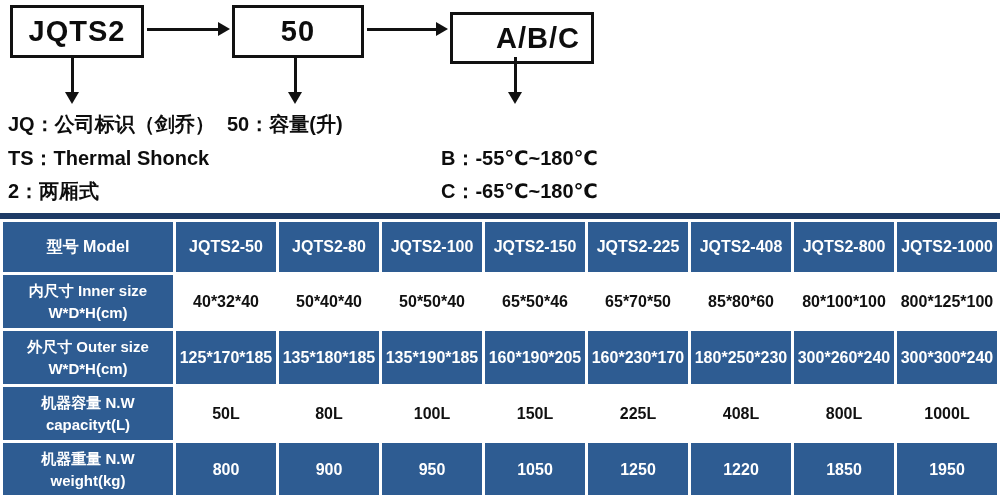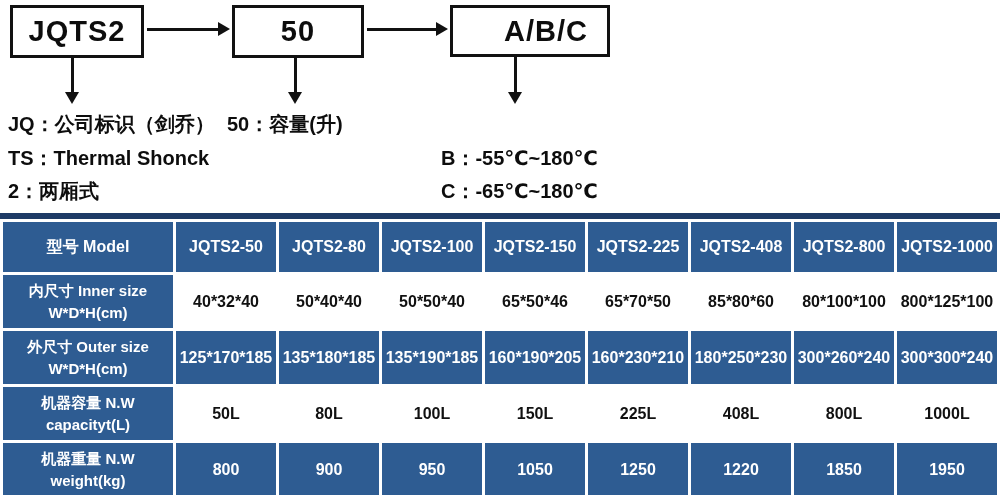--- a/index.html
+++ b/index.html
@@ -7,21 +7,21 @@
               font-family:"Liberation Sans","DejaVu Sans",sans-serif; }
   .stage { position:relative; width:1000px; height:495px; overflow:hidden; }
 
   
   .diagram { position:absolute; left:0; top:0; width:1000px; height:213px; }
   .nbox { position:absolute; border:3px solid #111; background:#fff; color:#0d0d0d;
           display:flex; align-items:center; justify-content:center;
           font-size:29px; font-weight:bold; letter-spacing:1px; }
   .box1 { left:10px;  top:5px; width:134px; height:53px; }
   .box2 { left:232px; top:5px; width:132px; height:53px; }
-  .box3 { left:450px; top:5px; width:160px; height:52px;padding-left:32px; }
+  .box3 { left:450px; top:12px; width:144px; height:52px;padding-left:32px; }
 
   .harrow { position:absolute; height:3px; background:#111; top:28px; }
   .harrow::after { content:""; position:absolute; right:-11px; top:-6px; width:0; height:0;
                    border-top:7px solid transparent; border-bottom:7px solid transparent;
                    border-left:12px solid #111; }
   .ha1 { left:147px; width:72px; }
   .ha2 { left:367px; width:70px; }
 
   .varrow { position:absolute; width:3px; background:#111; }
   .varrow::after { content:""; position:absolute; left:-6px; bottom:-11px; width:0; height:0;
@@ -118,21 +118,21 @@
 
       <tr>
         <td class="lblcell">
           <div>外尺寸 Outer size</div>
           <div>W*D*H(cm)</div>
         </td>
         <td class="vdark">125*170*185</td>
         <td class="vdark">135*180*185</td>
         <td class="vdark">135*190*185</td>
         <td class="vdark">160*190*205</td>
-        <td class="vdark">160*230*210</td>
+        <td class="vdark">160*230*170</td>
         <td class="vdark">180*250*230</td>
         <td class="vdark">300*260*240</td>
         <td class="vdark">300*300*240</td>
       </tr>
 
       <tr>
         <td class="lblcell">
           <div>机器容量 N.W</div>
           <div>capacityt(L)</div>
         </td>

